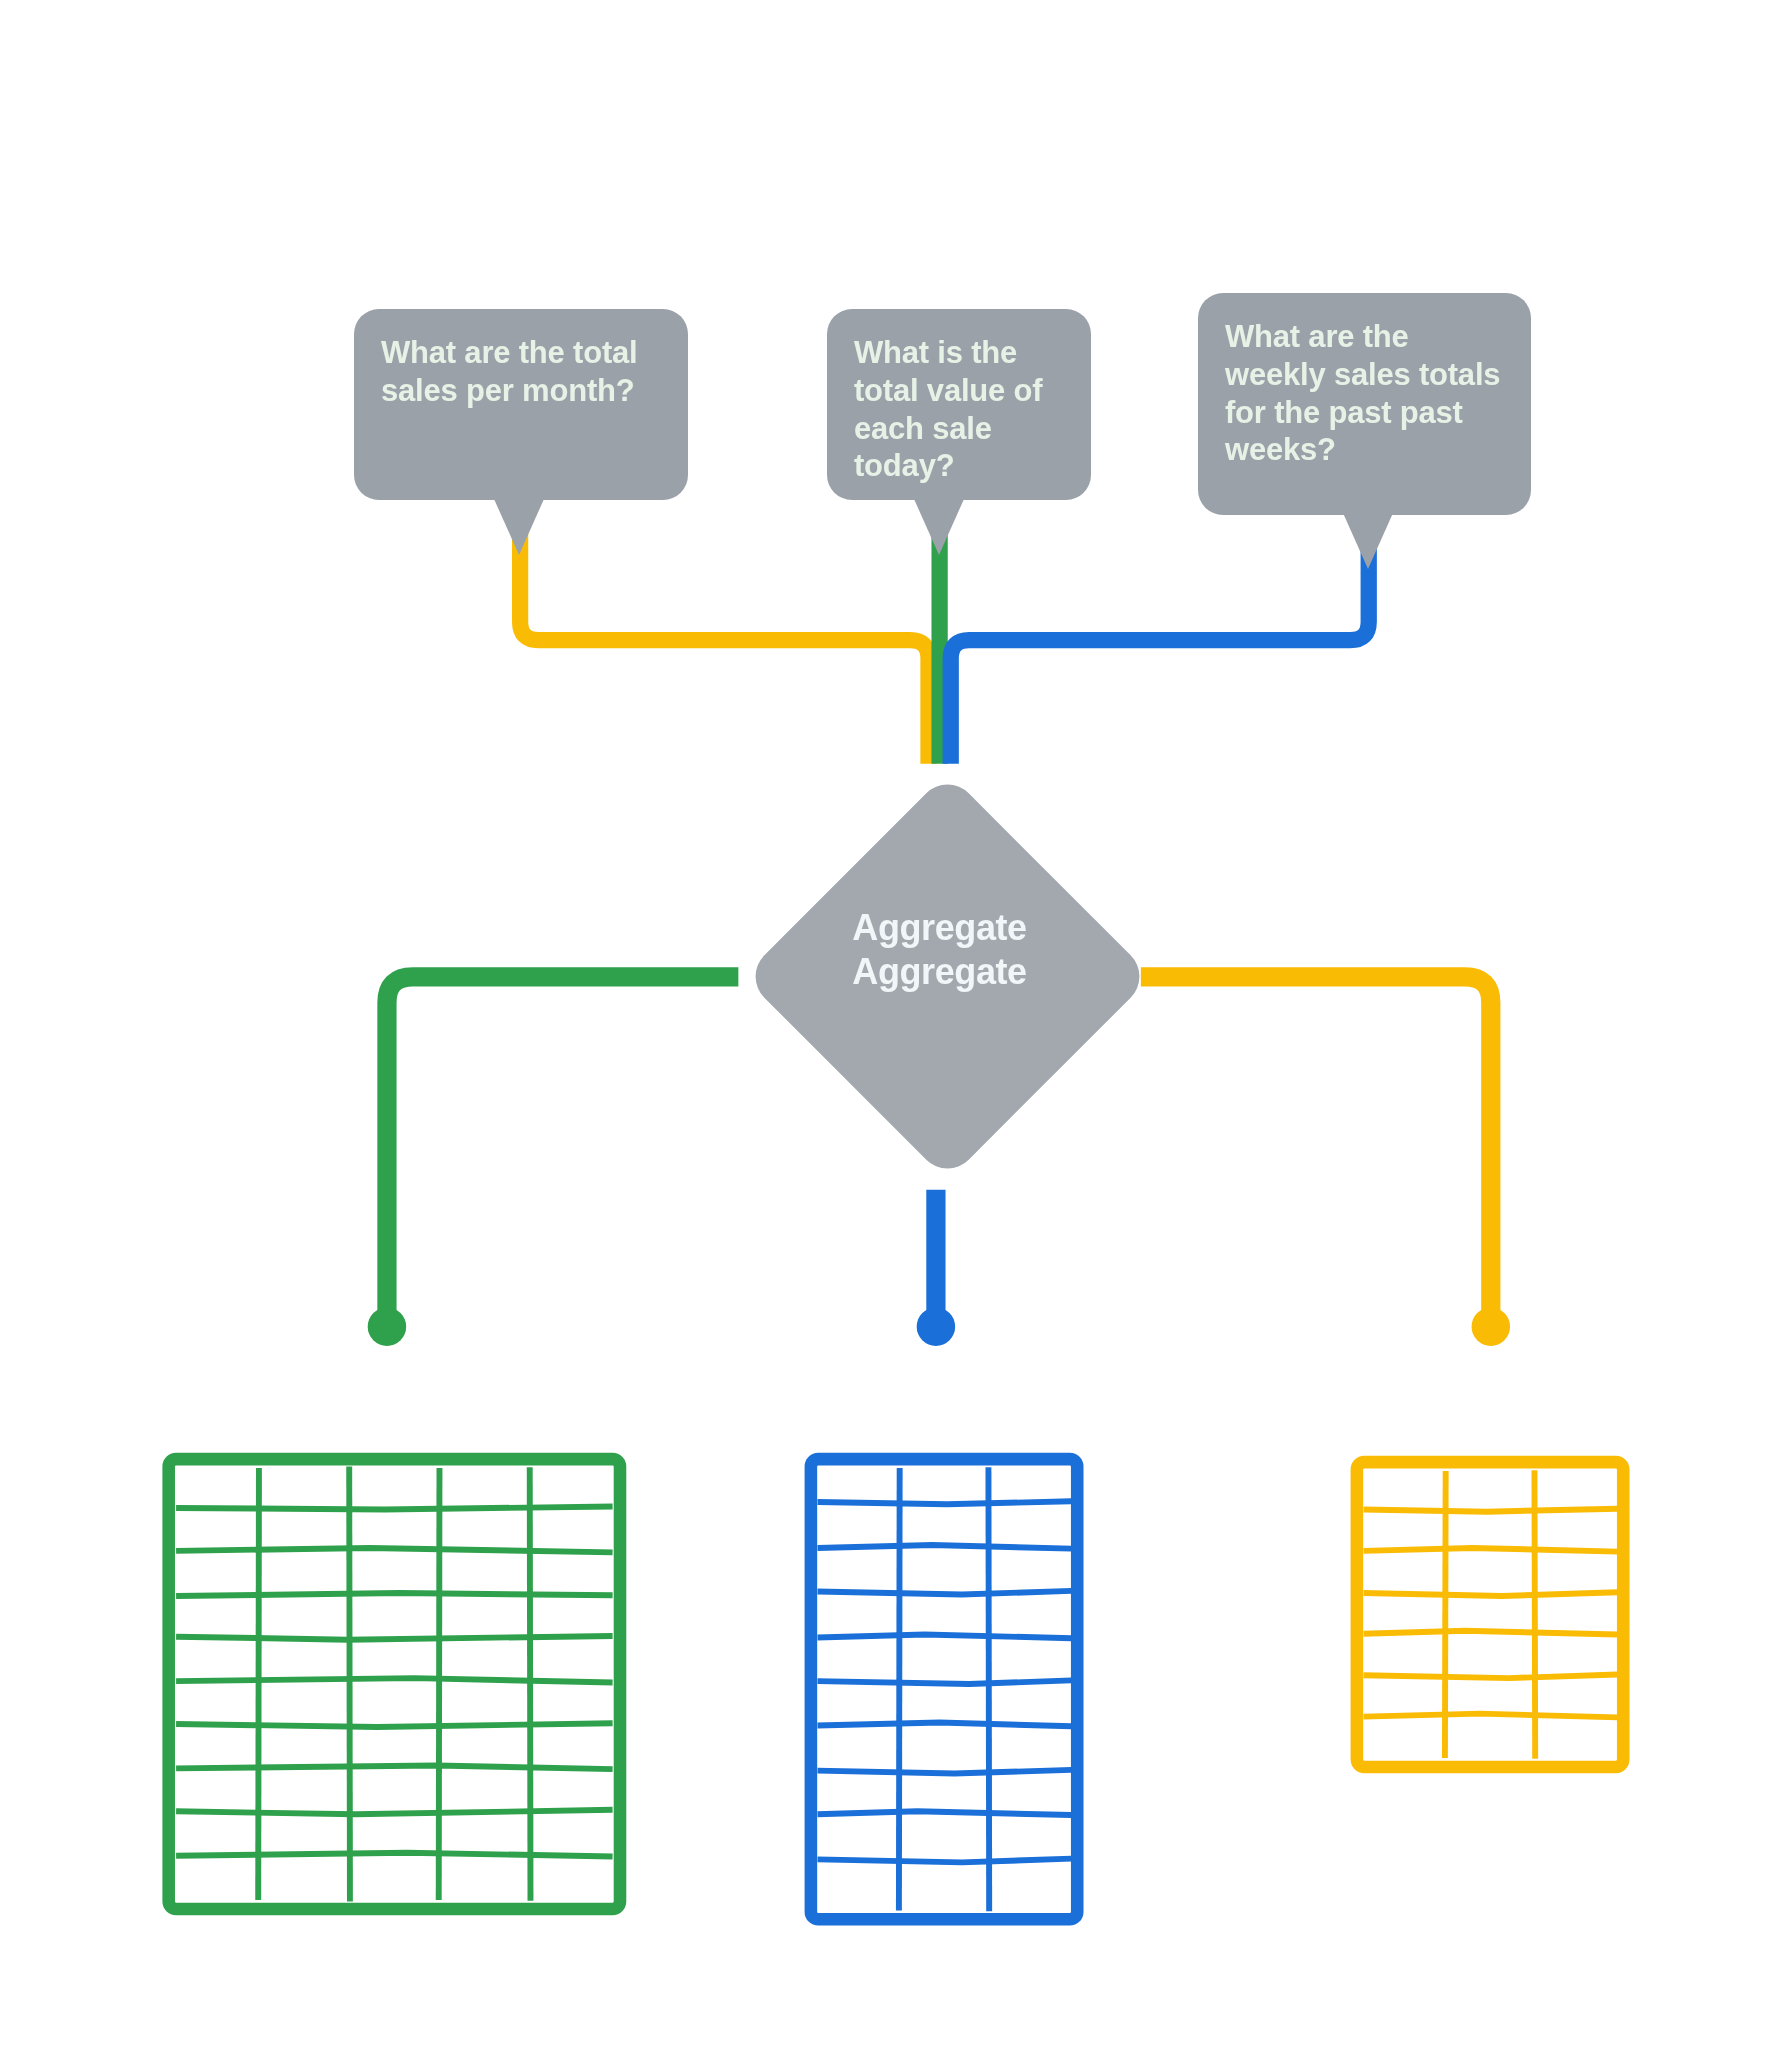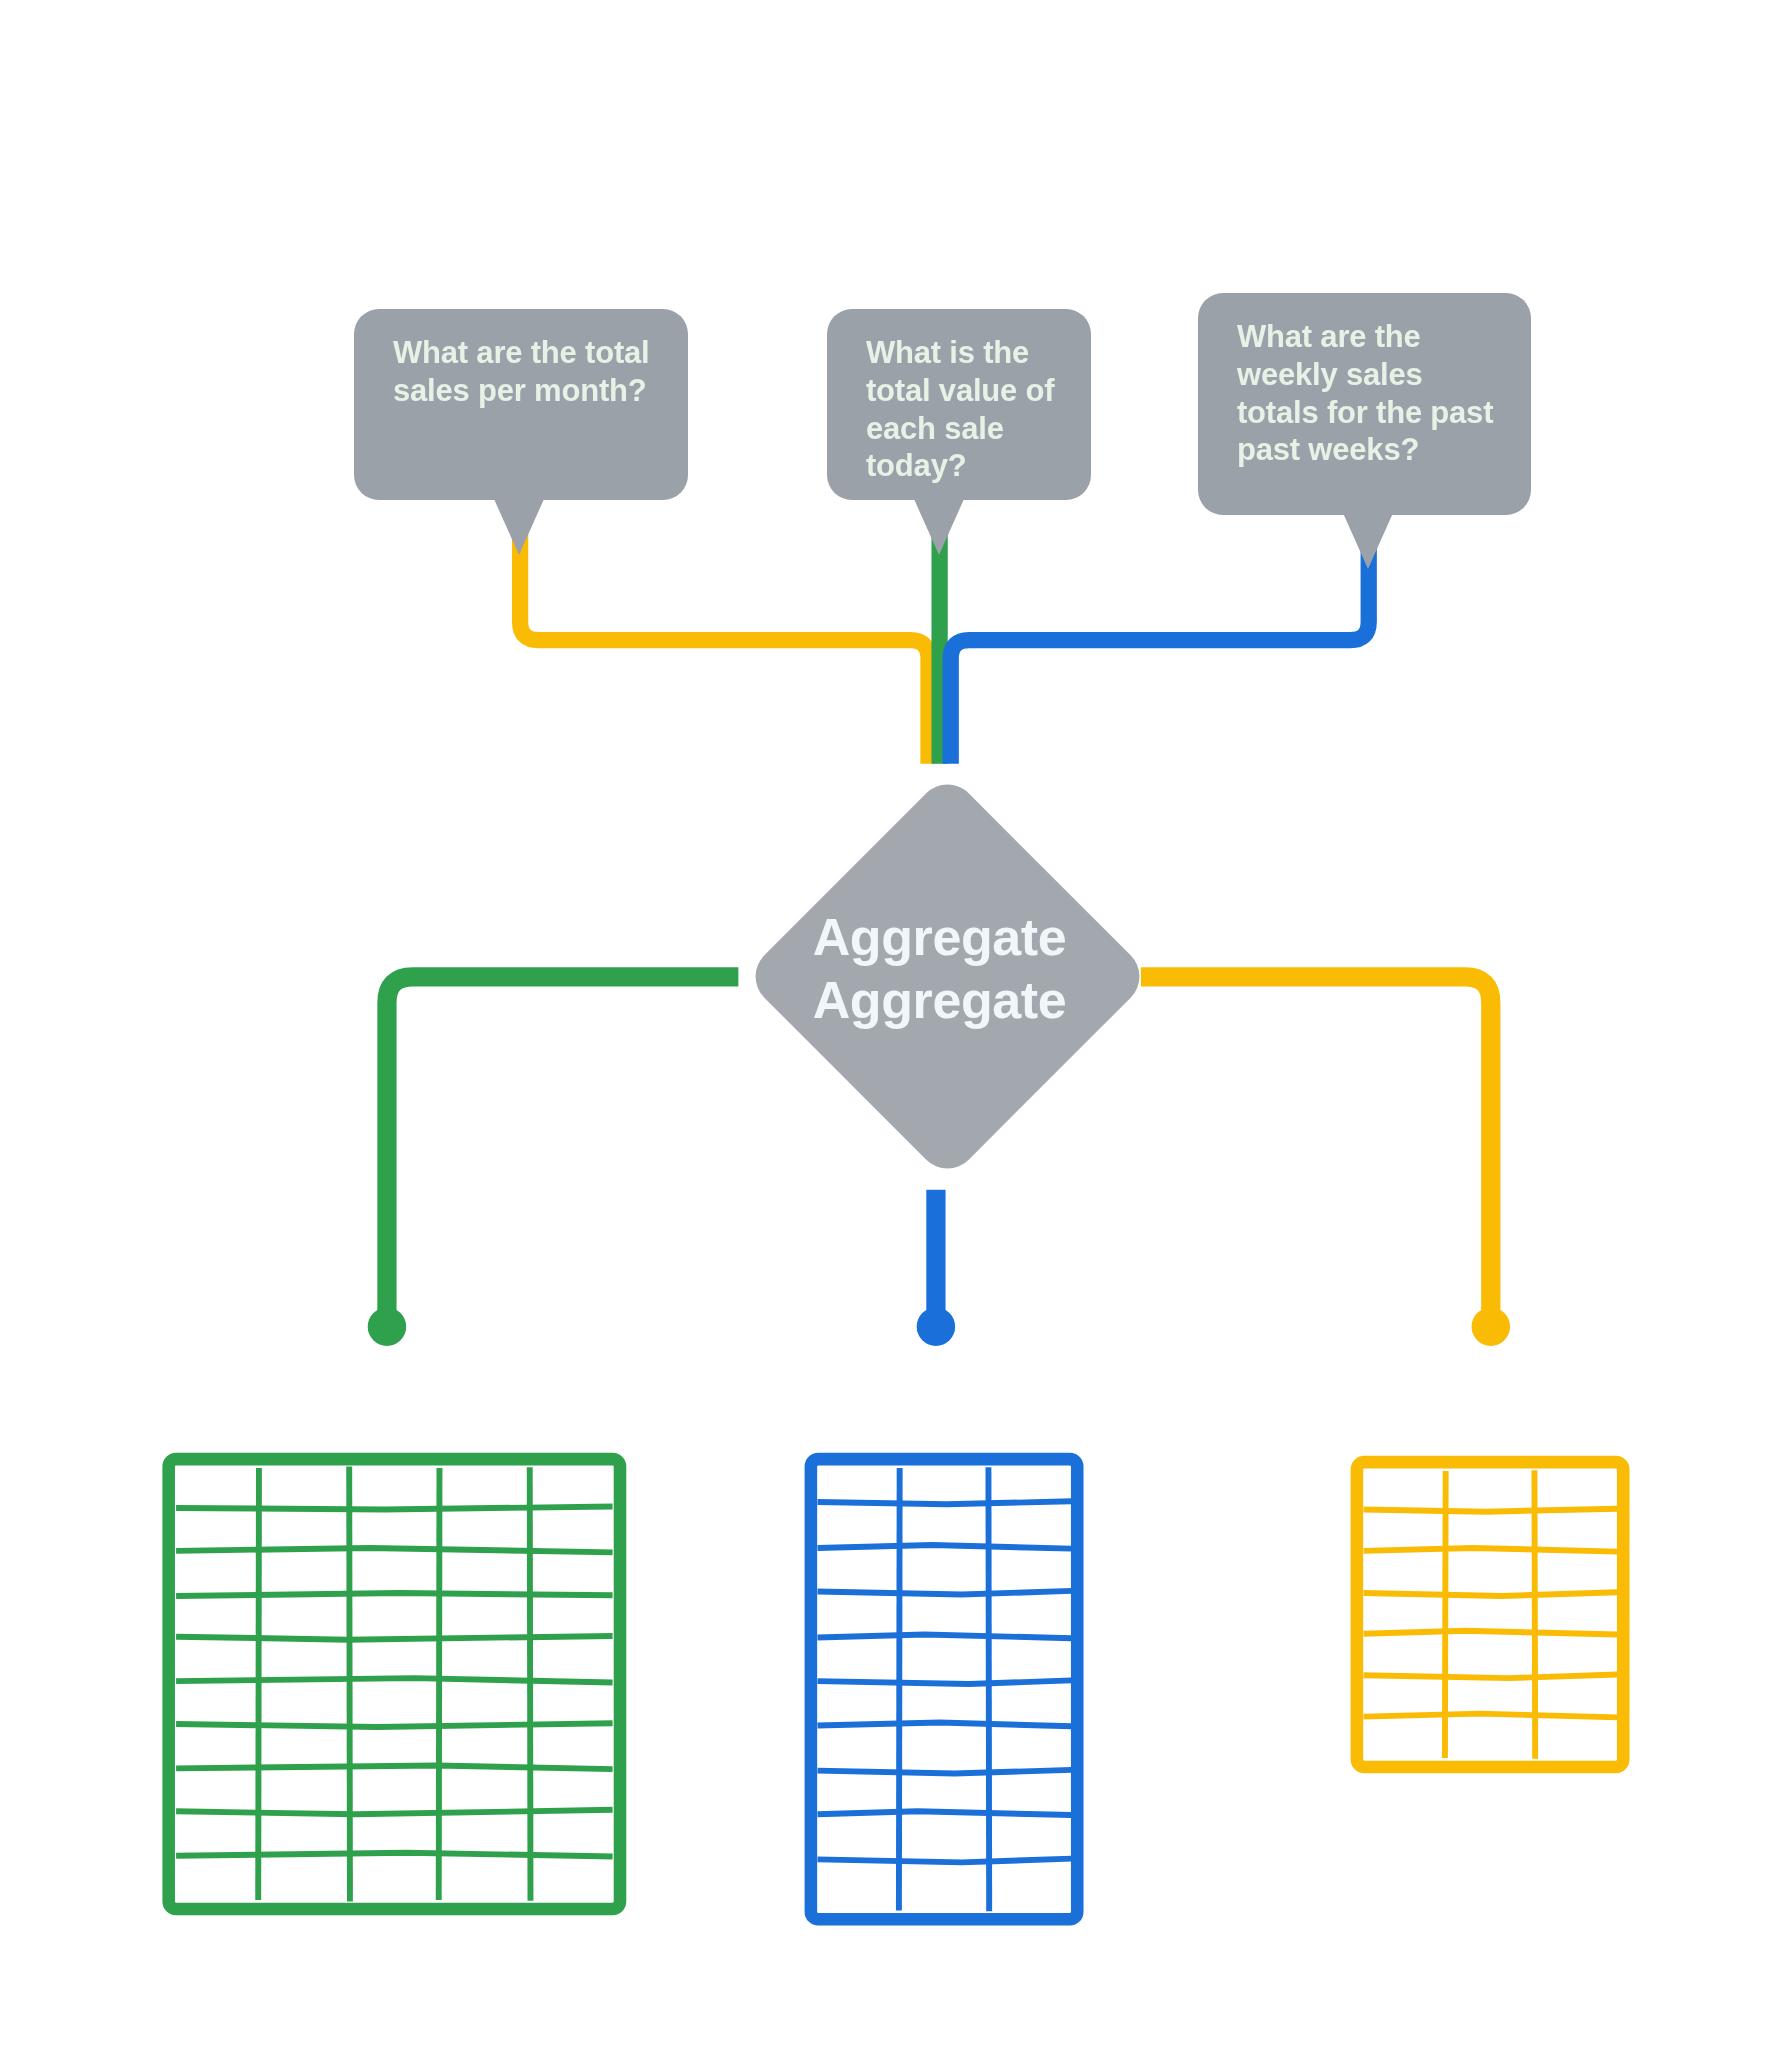--- a/index.html
+++ b/index.html
@@ -25,21 +25,21 @@
     width: 1786px;
     height: 2046px;
   }
 
   
   .bubble {
     position: absolute;
     box-sizing: border-box;
     background: #9BA1A9;
     border-radius: 25px;
-    padding: 25px 27px 22px 39px;
+    padding: 25px 27px 22px 27px;
     color: #E7F2E7;
     font-family: "Liberation Sans", sans-serif;
     font-weight: bold;
     font-size: 31px;
     line-height: 1.22;
     letter-spacing: -0.2px;
   }
   .bubble-tail {
     position: absolute;
     width: 0;
@@ -69,21 +69,21 @@
   }
   #diamond-label {
     position: absolute;
     left: 736px;
     top: 906px;
     width: 407px;
     text-align: center;
     color: #F1F6F8;
     font-family: "Liberation Sans", sans-serif;
     font-weight: bold;
-    font-size: 52px;
+    font-size: 36px;
     line-height: 1.22;
     letter-spacing: -0.4px;
     pointer-events: none;
   }
 
   
   .table-caption {
     position: absolute;
     text-align: center;
     font-family: "Liberation Mono", monospace;

